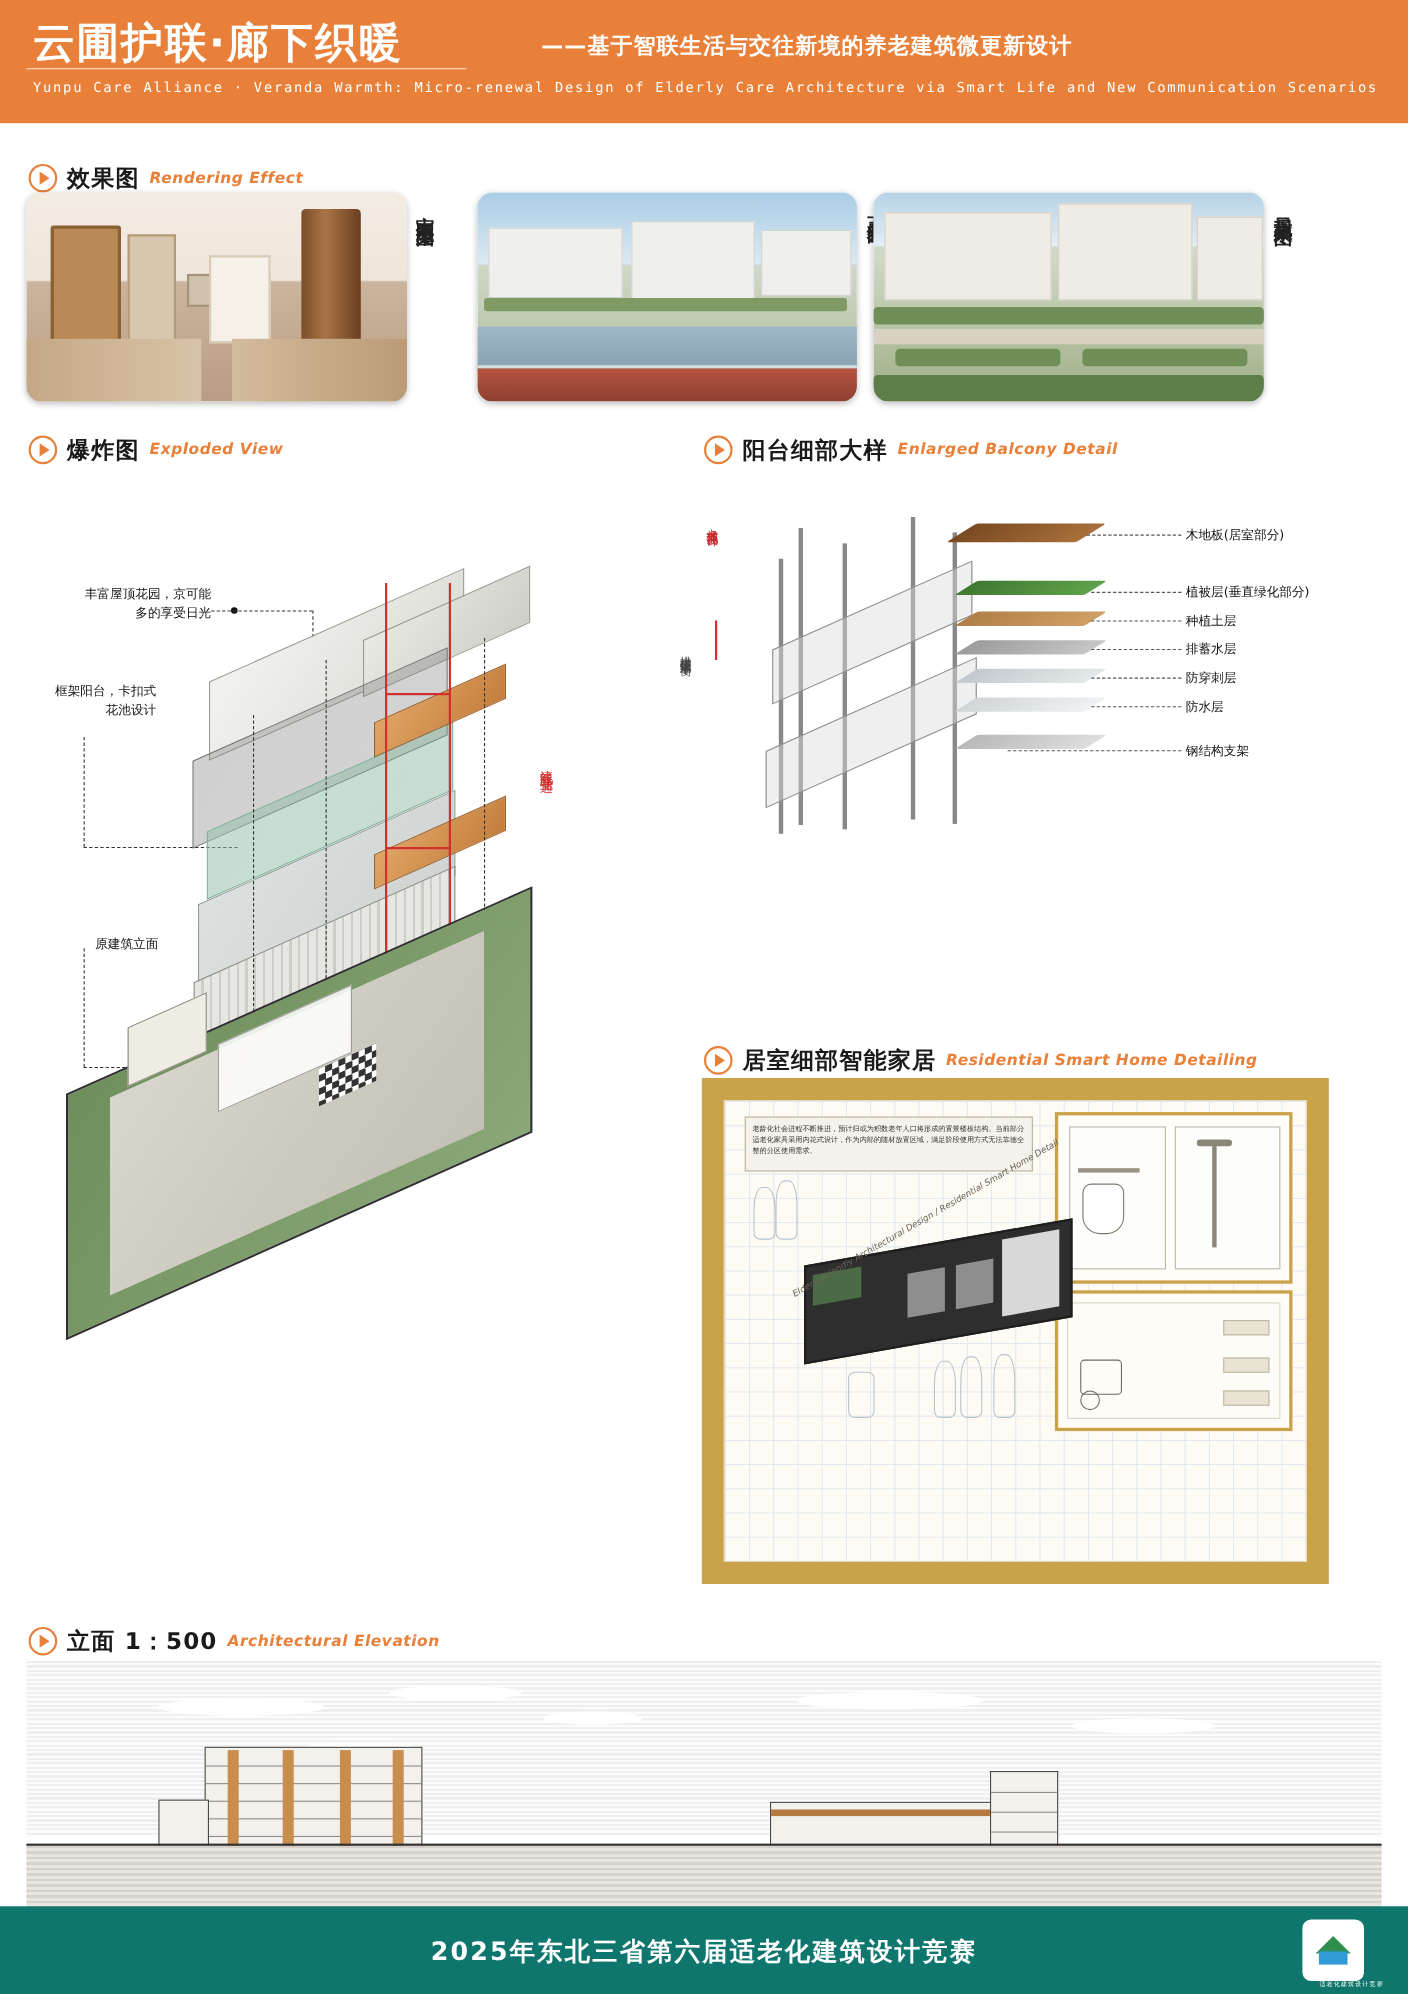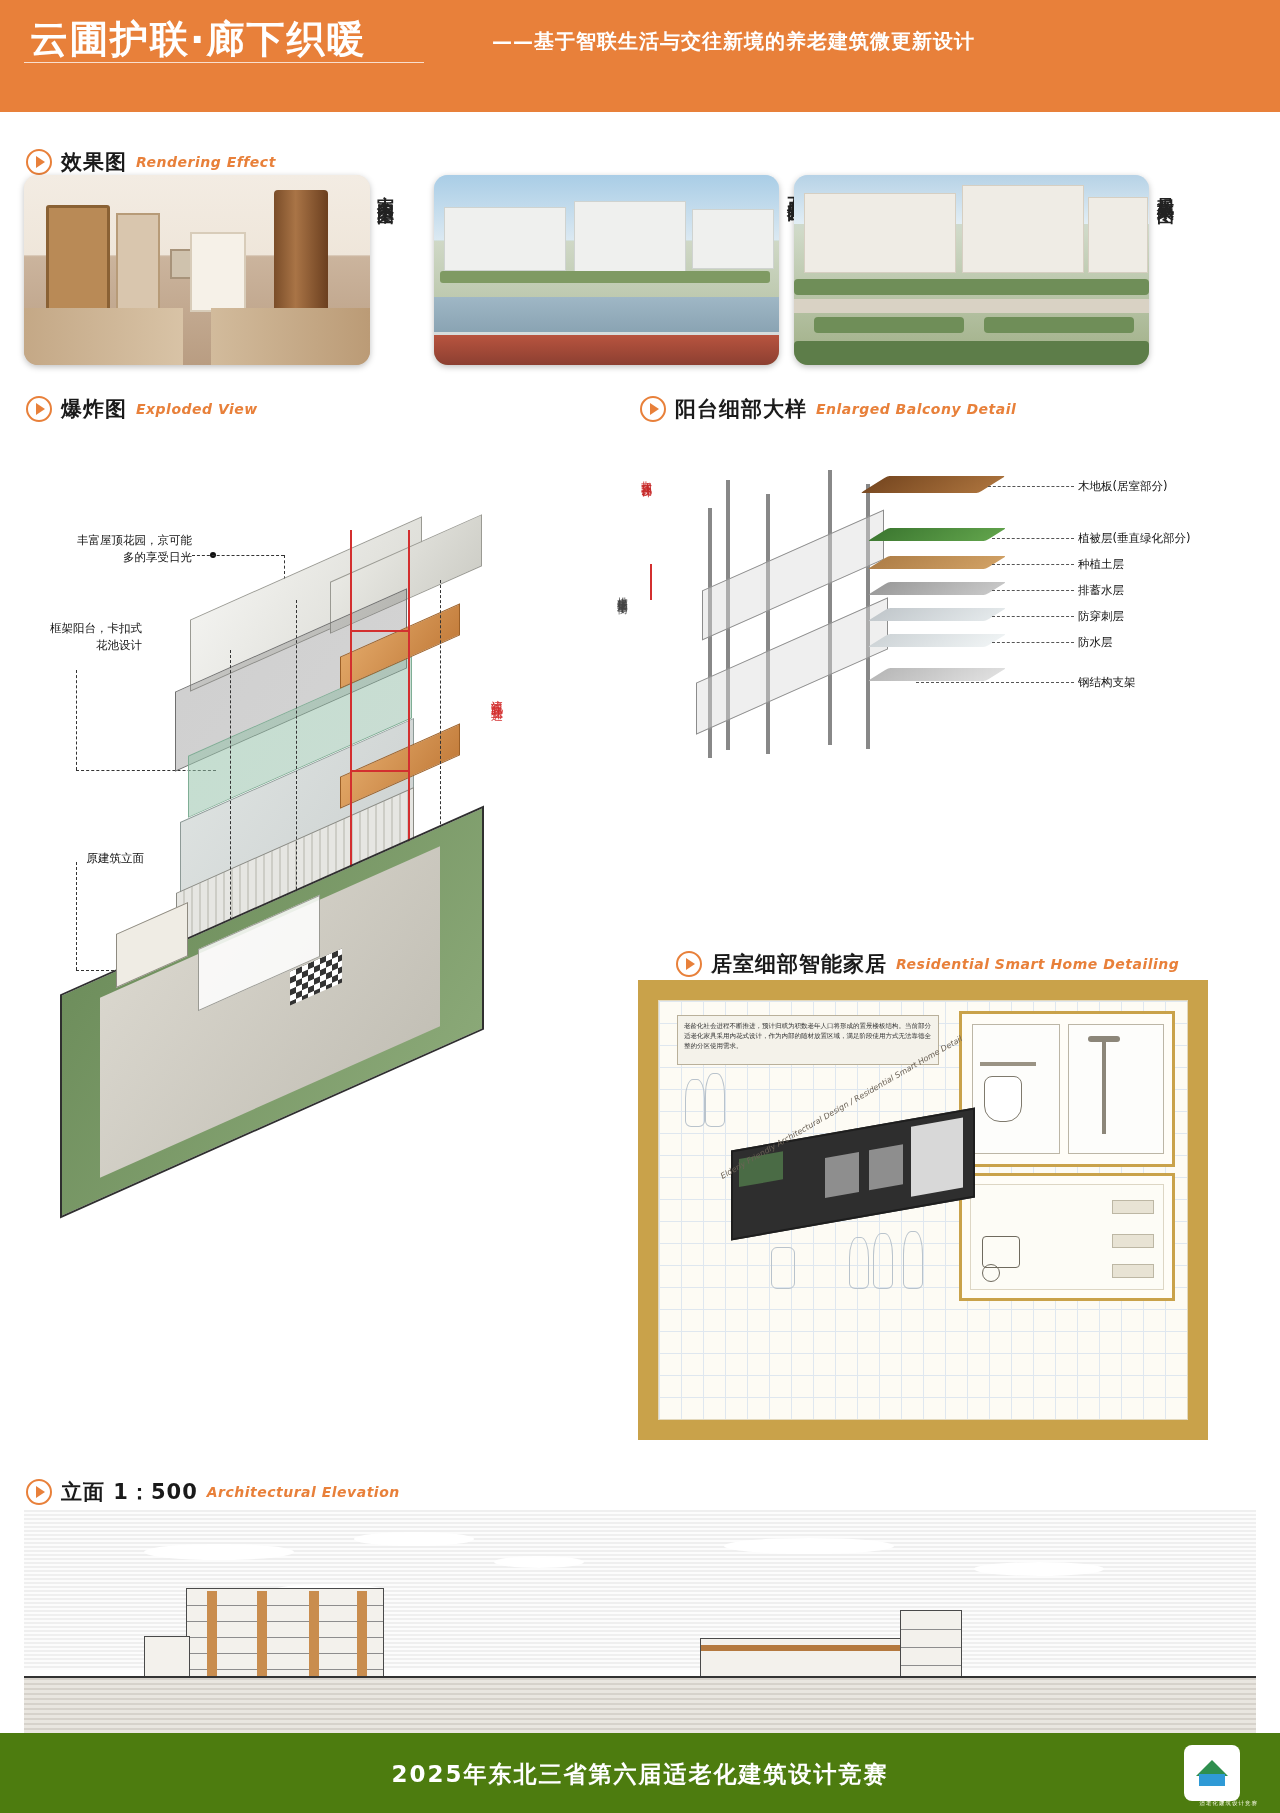--- a/index.html
+++ b/index.html
@@ -89,36 +89,37 @@
 
   
   .elev{position:absolute;left:24px;top:1510px;width:1232px;height:230px;background:#fff;}
   .elev-sky{position:absolute;left:0;top:0;width:100%;height:160px;background:repeating-linear-gradient(180deg,#efefef 0 2px,#fcfcfc 2px 4px);}
   .elev-ground{position:absolute;left:0;bottom:0;width:100%;height:62px;background:repeating-linear-gradient(180deg,#d6d2cb 0 2px,#e9e6e0 2px 5px);border-top:2px solid #333;}
   .e-bld{position:absolute;background:#f3f1ec;border:1.2px solid #4a4a4a;}
   .e-floor{position:absolute;left:0;width:100%;border-top:1px solid #8d8d8d;}
   .cloud{position:absolute;background:#fff;border-radius:50%;opacity:.95;}
 
   
-  .ftr{position:absolute;left:0;bottom:0;width:1280px;height:80px;background:#4d7c0f;}
+  .ftr{position:absolute;left:0;bottom:0;width:1280px;height:80px;background:#0f766e;}
   .ftr-txt{position:absolute;left:0;top:26px;width:1280px;text-align:center;font-size:23px;font-weight:bold;color:#fff;letter-spacing:2px;font-family:"DejaVu Sans",sans-serif;}
   .ftr-logo{position:absolute;right:40px;top:12px;width:56px;height:56px;background:#fff;border-radius:8px;display:flex;align-items:center;justify-content:center;}
   .ftr-logo .roof{width:0;height:0;border-left:16px solid transparent;border-right:16px solid transparent;border-bottom:16px solid #2f8f4e;}
   .ftr-logo .body{width:26px;height:12px;background:#2f9ad6;margin-top:-2px;}
   .ftr-logo-cap{position:absolute;right:22px;bottom:6px;font-size:5.5px;color:#ffe;letter-spacing:1px;font-family:"DejaVu Sans",sans-serif;}
 </style>
 </head>
 <body>
 
 <div class="board">
 
   <div class="hdr">
     <div class="hdr-rule"></div>
     <div class="hdr-title">云圃护联·廊下织暖</div>
     <div class="hdr-sub">——基于智联生活与交往新境的养老建筑微更新设计</div>
+    <div class="hdr-en">Yunpu Care Alliance · Veranda Warmth: Micro-renewal Design of Elderly Care Architecture via Smart Life and New Communication Scenarios</div>
   </div>
 
   <div class="sec" style="left:26px;top:148px;">
     <span class="ring">
         <i></i>
       </span>
     <span class="cn">效果图</span>
     <span class="en">Rendering Effect</span>
   </div>
 
@@ -271,21 +272,21 @@
     <div class="lbl" style="left:462px;top:175px;">防水层</div>
 
     <div class="lead" style="left:300px;top:222px;width:158px;"></div>
     <div class="lbl" style="left:462px;top:215px;">钢结构支架</div>
 
     <div class="vred" style="left:24px;top:12px;height:84px;">卡扣式花池设计</div>
     <div class="red-line" style="left:34px;top:104px;width:2px;height:36px;"></div>
     <div class="vgray" style="left:0px;top:128px;height:110px;">排水槽保证水量平衡</div>
   </div>
 
-  <div class="sec" style="left:676px;top:950px;">
+  <div class="sec" style="left:640px;top:950px;">
     <span class="ring">
         <i></i>
       </span>
     <span class="cn">居室细部智能家居</span>
     <span class="en">Residential Smart Home Detailing</span>
   </div>
 
   <div class="smart">
     <div class="smart-in">
 

